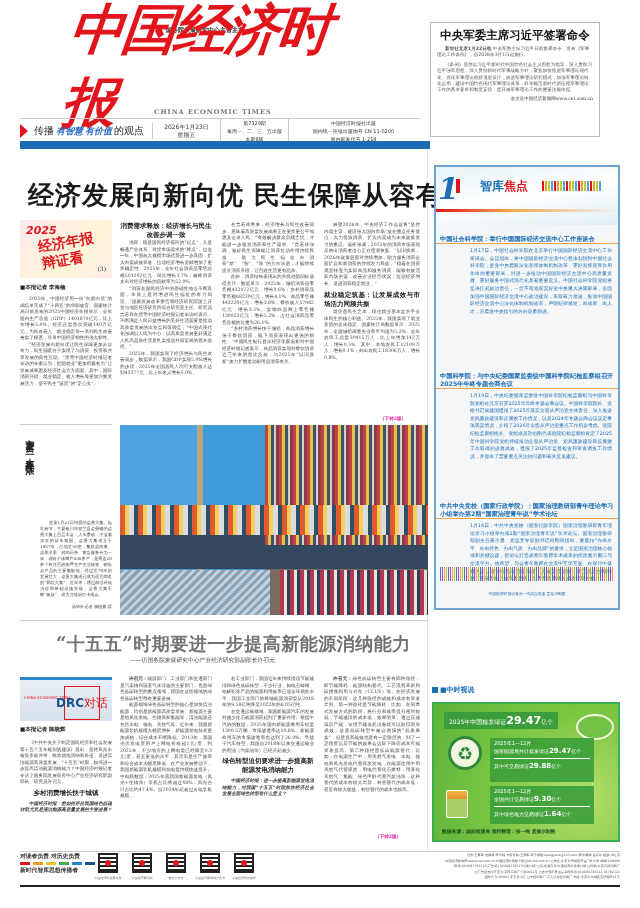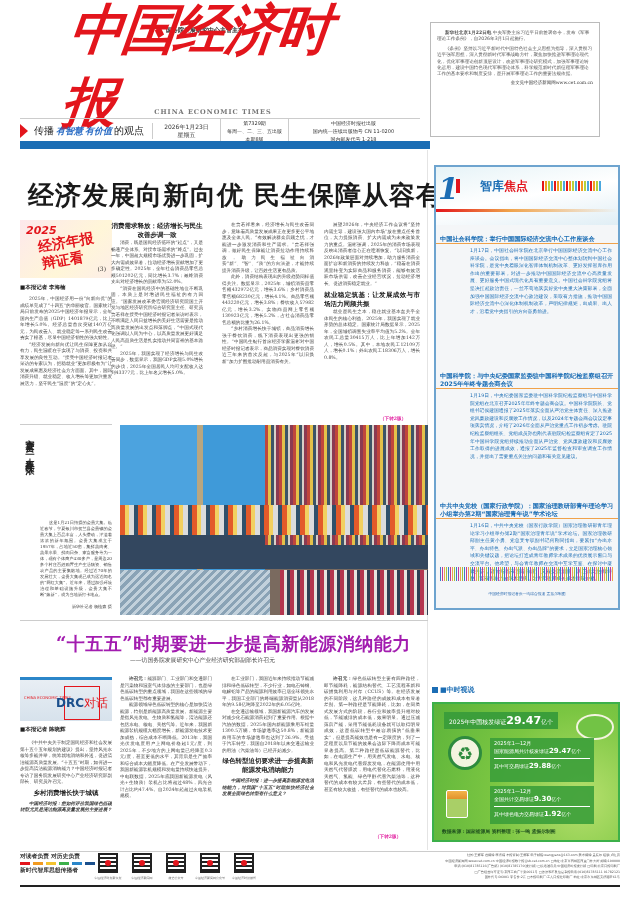--- a/index.html
+++ b/index.html
@@ -32,21 +32,21 @@
 .cont{color:#e0139a;font-size:4.6px;font-weight:bold}
 .photo{left:120px;top:425px;width:308px;height:190px;background:
 linear-gradient(to bottom,transparent 0,transparent 58%,#33475f 58%,#33475f 76%,transparent 76%),
 linear-gradient(90deg,#4ca3df 0,#4ca3df 25%,#b9a680 25%,#b9a680 27%,#3f9ad9 27%,#3f9ad9 47%,#7a6a5f 47%,#7a6a5f 100%);
 overflow:hidden}
 .photo .stalls{position:absolute;left:145px;top:0;width:163px;height:120px;background:repeating-linear-gradient(90deg,#c0463c 0 3px,#e4c14a 3px 6px,#3d5566 6px 9px,#d8d0c8 9px 11px,#8b3a52 11px 14px)}
 .photo .band{position:absolute;left:0;top:80px;width:308px;height:30px;background:repeating-linear-gradient(90deg,#e35a2a 0 5px,#f2d060 5px 9px,#dcdcdc 9px 14px,#30506a 14px 18px)}
 .photo .roof1{position:absolute;left:0;top:145px;width:150px;height:45px;background:repeating-linear-gradient(135deg,#8aa3b6 0 3px,#c2d1dc 3px 6px)}
 .photo .lot{position:absolute;left:160px;top:145px;width:148px;height:45px;background:repeating-linear-gradient(90deg,#b5364f 0 4px,#e9e3df 4px 7px,#2f3f55 7px 10px)}
 .vert{left:22px;top:432px;width:14px;font:bold 9px "DejaVu Sans",sans-serif;color:#222;writing-mode:vertical-rl;letter-spacing:2px}
-.headline2{left:56px;top:632px;width:380px;font:bold 18px "DejaVu Serif",serif;color:#a21caf;white-space:nowrap;letter-spacing:0.5px}
+.headline2{left:56px;top:632px;width:380px;font:bold 18px "DejaVu Serif",serif;color:#737373;white-space:nowrap;letter-spacing:0.5px}
 .subtitle2{left:130px;top:656px;width:270px;font:5.8px "DejaVu Sans",sans-serif;color:#444;white-space:nowrap}
 .drc{left:20px;top:677px;width:92px;height:44px;background:linear-gradient(#e8eef4,#d7e2ec);border-top:3px solid #2b86c9}
 .drc .small{position:absolute;left:4px;top:16px;font:3.8px "DejaVu Sans",sans-serif;color:#e3151c;line-height:4.5px}
 .drc .frame{position:absolute;left:44px;top:6px;width:36px;height:34px;border:1.5px solid #e3151c}
 .drc .txt{position:absolute;left:36px;top:15px;font:bold 12px "DejaVu Sans",sans-serif;color:#1b4f8c}
 .drc .txt span{color:#e3151c;font-weight:normal}
 .thinkbox{left:434px;top:165px;width:186px;height:445px;border:2px solid #6ea4cf;background:#f4f6f8}
 .thinkhead{position:absolute;left:0;top:0;width:182px;height:58px;background:linear-gradient(170deg,#e6f3f7,#fff 50%,#e0eef5)}
 .thinkhead .one{position:absolute;left:2px;top:4px;font:bold 30px "DejaVu Serif",serif;color:#1b6db4;font-style:italic}
 .thinkhead .redbar{position:absolute;left:20px;top:12px;width:4px;height:14px;background:#e3151c}
@@ -110,20 +110,21 @@
   </div>
   <div class="ib-cell" style="width:130px;font-size:5px">
     <div>中国经济时报社出版</div>
     <div>国内统一连续出版物号 CN 11-0200</div>
     <div>国内邮发代号 1-218</div>
   </div>
 </div>
 <div class="abs bluebar"></div>
 
 <div class="abs topbox">
+  <h2>中央军委主席习近平签署命令</h2>
   <p><b>新华社北京1月22日电</b> <span>中央军委主席习近平日前签署命令，发布《军事理论工作条例》，自2026年3月1日起施行。</span></p>
   <p>《条例》坚持以习近平新时代中国特色社会主义思想为指导，深入贯彻习近平强军思想，深入贯彻新时代军事战略方针，聚焦加快推进军事理论现代化，优化军事理论创新顶层设计，改进军事理论研究模式，加强军事理论转化运用，建设中国特色现代军事理论体系，科学规范新时代新征程军事理论工作的基本要求和制度安排，是开展军事理论工作的重要法规依据。</p>
   <div class="src">全文见中国经济新闻网www.cet.com.cn</div>
 </div>
 
 <div class="abs rightrule"></div>
 
 <div class="abs headline">经济发展向新向优  民生保障从容有力</div>
 
 <div class="abs tag">
@@ -132,21 +133,21 @@
   <span class="t2">辩证看</span>
   <span class="num">(3)</span>
 </div>
 
 <div class="abs byline" style="left:20px;top:284px">■本报记者  李海楠</div>
 
 <div class="abs col" style="left:20px;top:296px;width:92px;height:126px;overflow:hidden">
   <p>2025年，中国经济用一份“向新向优”的成绩单完成了“十四五”的华丽收官。国家统计局日前发布的2025中国经济年报显示，全年国内生产总值（GDP）1401879亿元，比上年增长5.0%。经济总量首次突破140万亿元，为民改善人、就业稳定等一系列民生改善夯实了根基，尽显中国经济韧性的强大韧性。</p>
   <p>“经济发展向新向优让民生保障更加从容有力，民生温暖在于实现了与消费、投资和共享发展的良性互动。”接受中国经济时报记者采访的专家认为，把稳就业“更加积极有为”让发展成果惠及经济社会方方面面。其中，国际消费升级、就业稳定、收入增长等更加注重发展活力，坚守民生“温度”的“定心丸”。</p>
 </div>
-<div class="abs col" style="left:111px;top:222px;width:92px;height:200px;overflow:hidden">
+<div class="abs col" style="left:120px;top:222px;width:92px;height:200px;overflow:hidden">
   <div class="subhead" style="text-align:center">消费需求释放：经济增长与民生改善步调一致</div>
   <p>消费，既是国民经济循环的“起点”，又是畅通产业体系、对接市场需求的“终点”。过去一年，中国超大规模市场优势进一步巩固，扩大内需成效显著，拉动经济增长贡献增加了更多确定性。2025年，全年社会消费品零售总额501202亿元，同比增长3.7%；最终消费支出对经济增长的贡献率为52.0%。</p>
   <p>“消费在国民经济中的基础性地位不断巩固，本质上是对增进民生福祉的有力回应。”国家发展改革委宏观经济研究院国土开发与地区经济研究所综合研究室主任、研究员贾若祥在接受中国经济时报记者采访时表示，不断满足人民日益增长的美好生活需要是推动高质量发展的出发点和落脚点，“中国式现代化强调以人民为中心，以高质量发展更好满足人民高品质生活是扎实推动共同富裕的基本路径。”</p>
   <p>2025年，我国实现了经济增长与民生改善同步，数据显示，我国GDP实现5.0%增长的步伐，2025年全国居民人均可支配收入达到43377元，比上年名义增长5.0%。</p>
 </div>
 <div class="abs col" style="left:222px;top:222px;width:92px;height:200px;overflow:hidden">
   <p>在贾若祥看来，经济增长与民生改善同步，意味着高质量发展成果正在更多更公平地惠及全体人民。“有效解决群众后顾之忧，才能进一步激发消费和生产需求。”贾若祥强调，做好民生保障能让消费拉动作用持续释放，助力民生福祉向消费“新”、“智”、“质”的方向演进，才能持续提升消费升级，让百姓生活更有品质。</p>
   <p>此外，消费结构表现出的升级趋势同样值得关注。数据显示，2025年，城镇消费品零售额432972亿元，增长3.6%；乡村消费品零售额68230亿元，增长4.1%。商品零售额443220亿元，增长3.8%；餐饮收入57982亿元，增长3.2%。实物商品网上零售额130923亿元，增长5.2%，占社会消费品零售总额的比重为26.1%。</p>
   <p>“乡村消费增长快于城镇，商品消费增长强于餐饮消费，线下消费表现出更强的韧性。”中国民生银行首席经济学家温彬对中国经济时报记者表示，商品消费实现对餐饮消费近三年来的首次反超，与2025年“以旧换新”加力扩围推动耐用品消费有关。</p>
 </div>
@@ -235,21 +236,21 @@
     <div><span>国家能源局共计核发绿证</span><span class="mid">29.47</span><span>亿个</span></div>
     <div class="sep" style="position:static;width:96px;margin:3px 0"></div>
     <div><span>其中可交易绿证</span><span class="mid">29.88</span><span>亿个</span></div>
   </div>
   <div class="battery"></div>
   <div class="box" style="left:56px;top:82px;width:104px;height:38px"></div>
   <div class="row" style="left:60px;top:84px">
     <div>2025年1—12月</div>
     <div><span>全国共计交易绿证</span><span class="mid">9.30</span><span>亿个</span></div>
     <div class="sep" style="position:static;width:96px;margin:3px 0"></div>
-    <div><span>其中绿色电力交易绿证</span><span class="mid">1.92</span><span>亿个</span></div>
+    <div><span>其中绿色电力交易绿证</span><span class="mid">1.64</span><span>亿个</span></div>
   </div>
   <div class="src">数据来源：国家能源局    资料整理：张一鸣    孟振尔制图</div>
 </div>
 
 <div class="abs footer-rule"></div>
 <div class="abs motto">
   <div>对读者负责  对历史负责</div>
   <div class="bars">
     <i style="background:#e3151c"></i>
       <i style="background:#f29b21"></i>

